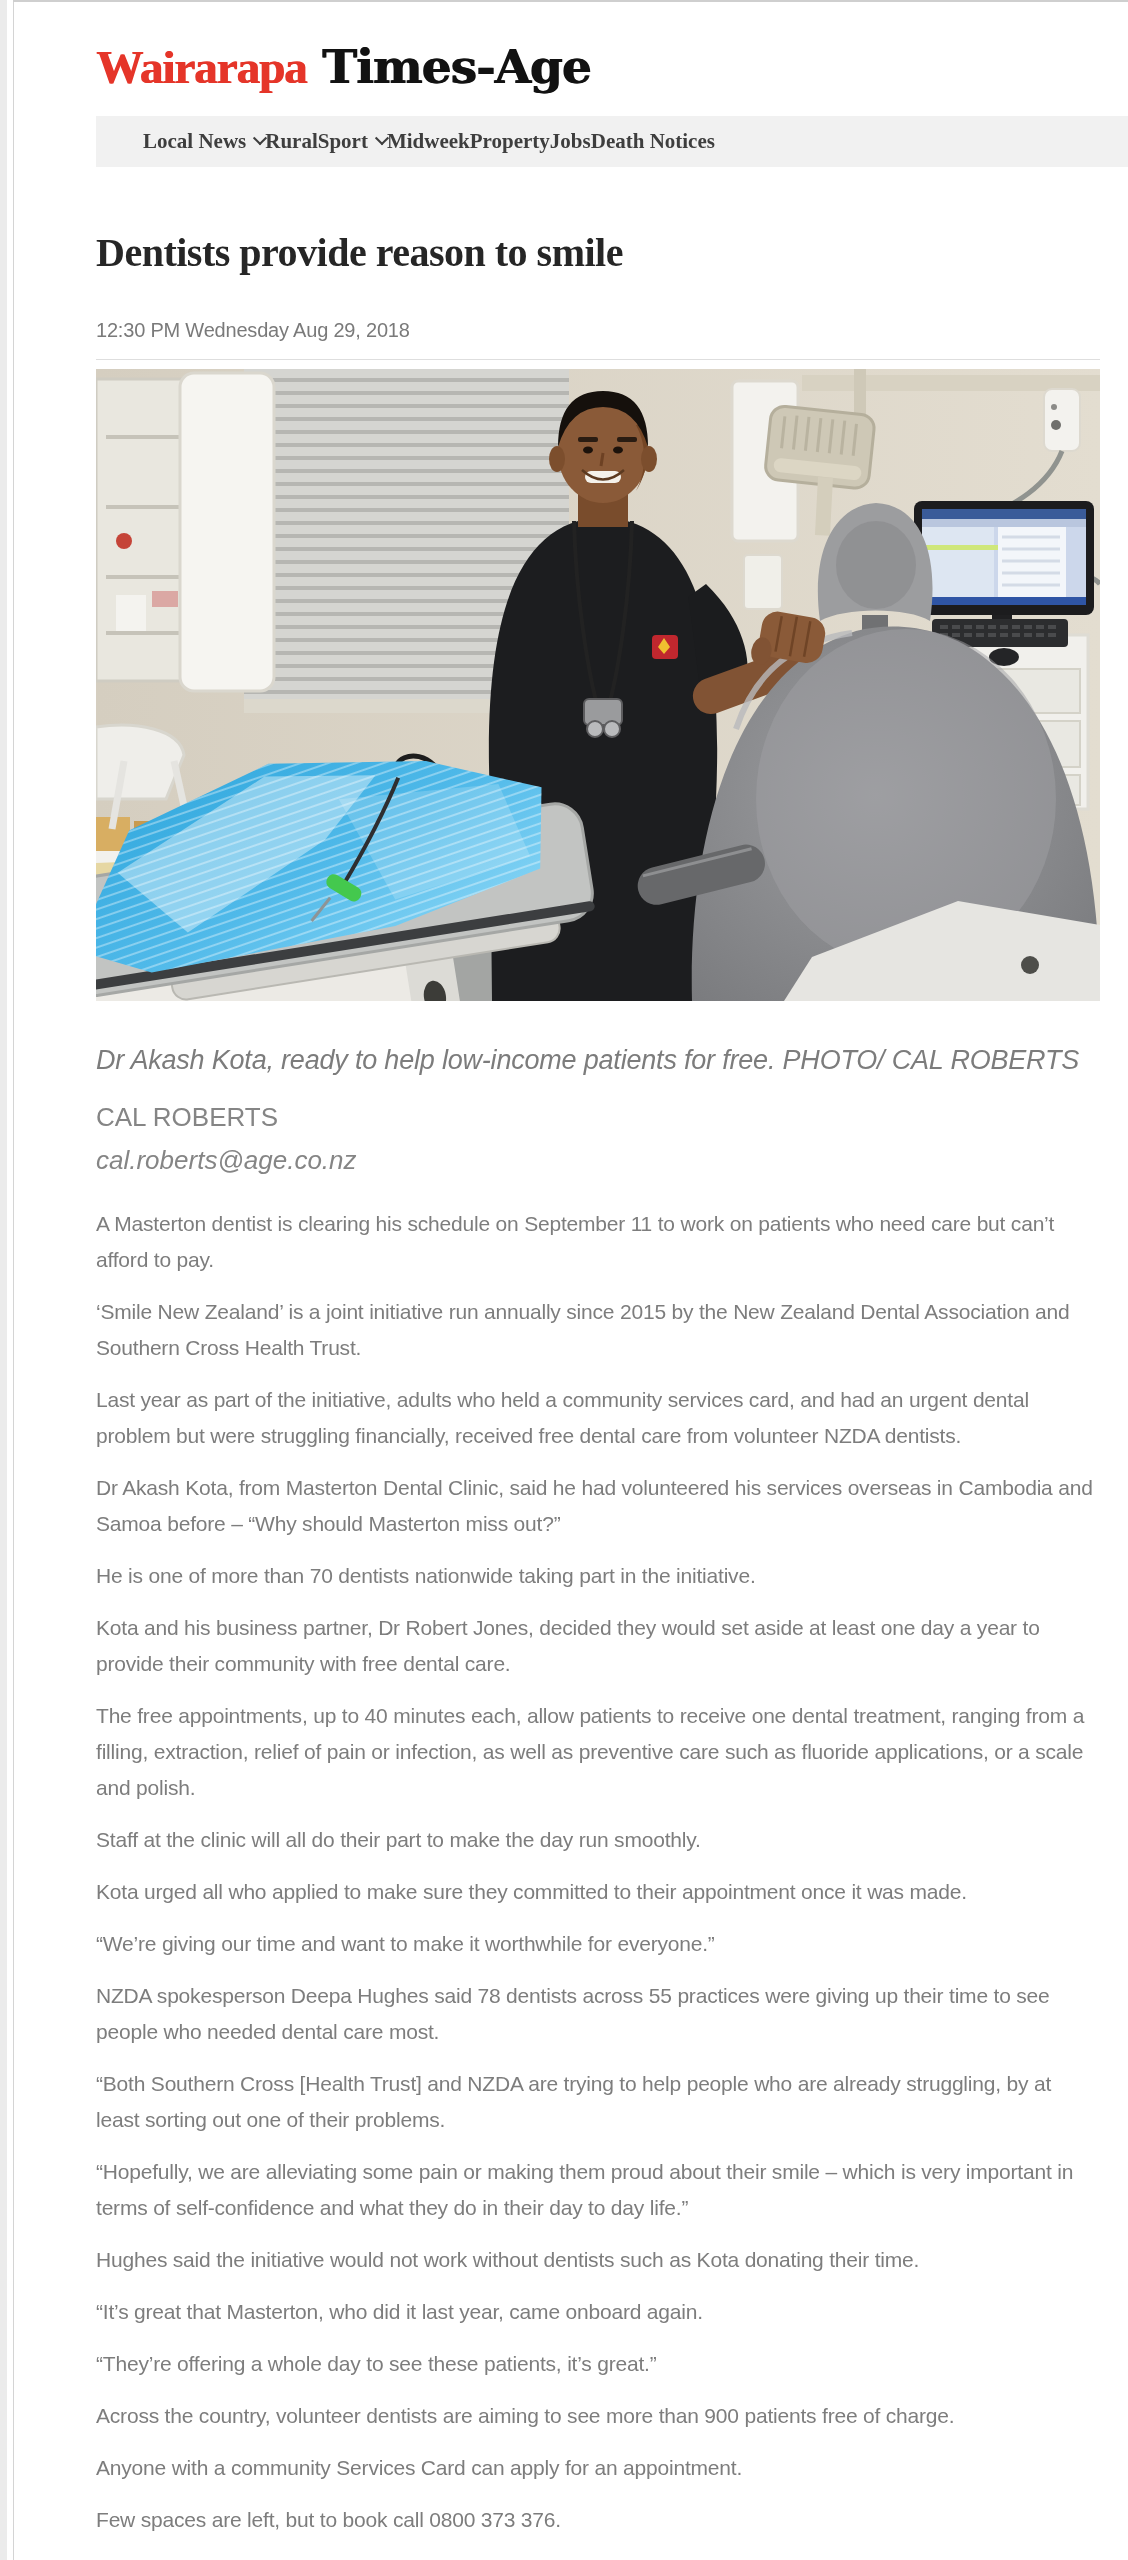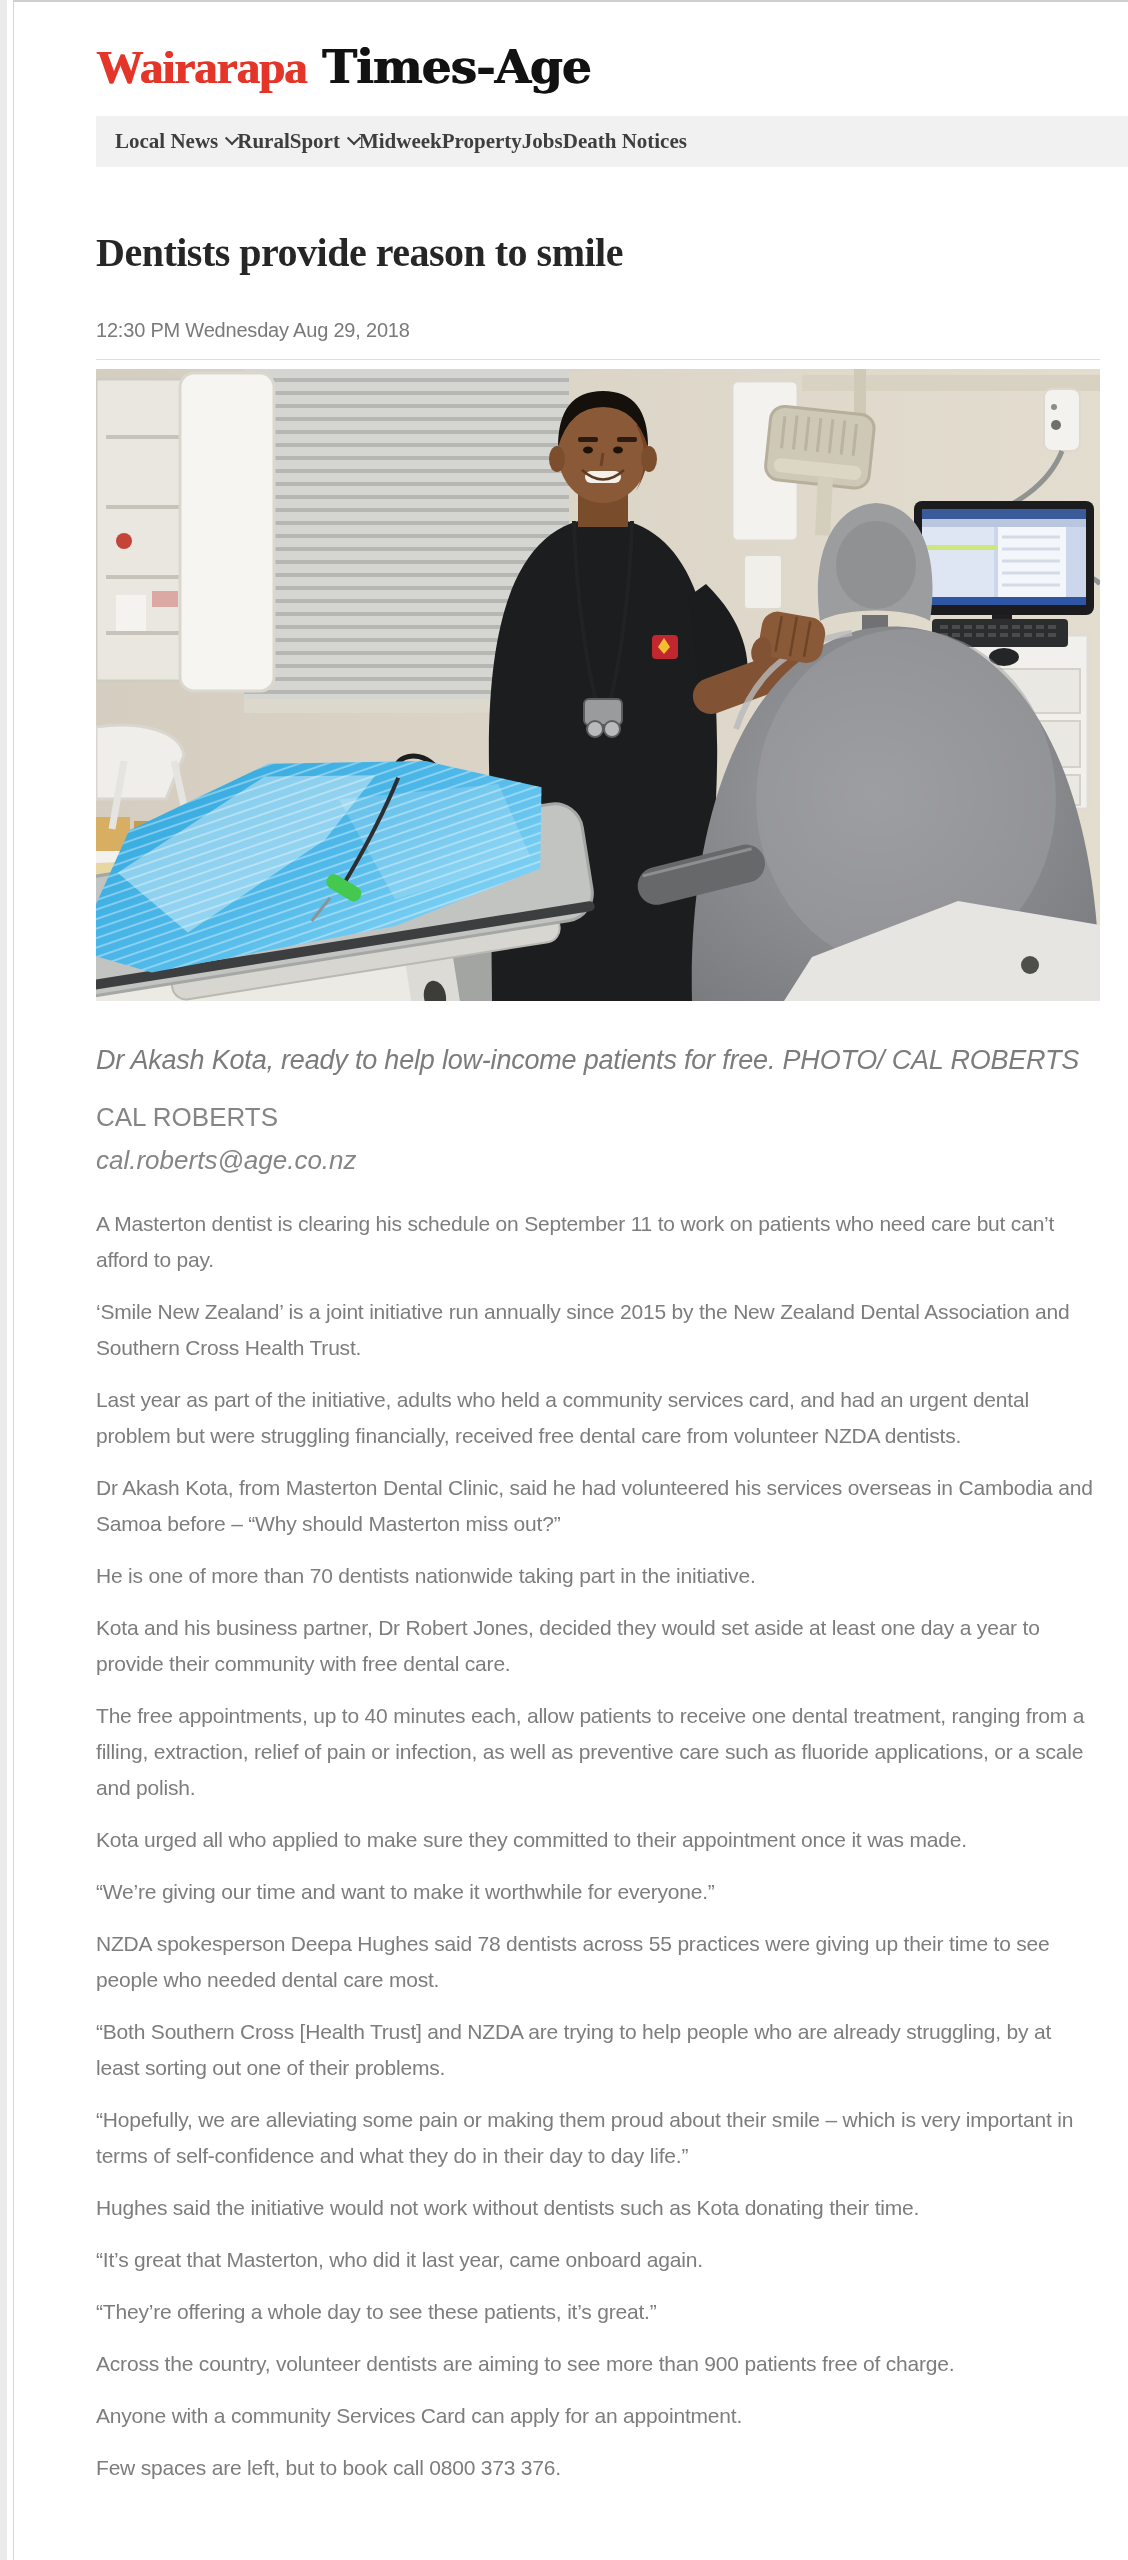--- a/index.html
+++ b/index.html
@@ -11,21 +11,21 @@
   .content{margin-left:14px;width:1114px;box-sizing:border-box;
            padding:0 28px 0 82px;display:flow-root;}
   
   .masthead{margin-top:41px;font-family:"DejaVu Serif",serif;font-weight:bold;
             font-size:47px;line-height:1.1;letter-spacing:-1px;white-space:nowrap;
             text-shadow:1px 0 0 currentColor;}
   .brand-red{color:#e53529;text-shadow:1px 0 0 #e53529;font-family:Liberation Serif, serif;}
   .brand-black{color:#121212;text-shadow:1px 0 0 #121212;}
   
   .navbar{margin-top:22px;margin-right:-28px;height:51px;background:#f1f1f1;
-          display:flex;align-items:center;padding-left:19px;overflow:hidden;
+          display:flex;align-items:center;padding-left:47px;overflow:hidden;
           white-space:nowrap;}
   .nav-item{font-family:"Liberation Serif",serif;font-weight:700;font-size:21px;
             color:#3e3e3e;display:inline-flex;align-items:center;flex:none;cursor:pointer;}
   .chev{display:inline-block;width:8px;height:8px;border-right:2px solid #3e3e3e;
         border-bottom:2px solid #3e3e3e;transform:rotate(45deg) translate(-2px,-2px);
         margin-left:9px;}
   
   .title{margin:63px 0 12px 0;font-family:"Liberation Serif",serif;font-weight:700;
          font-size:40px;color:#262626;letter-spacing:-0.5px;line-height:1.15;}
   .timestamp{margin-top:43px;font-size:20px;color:#7a7a7a;letter-spacing:-0.2px;}
@@ -262,20 +262,21 @@
   </div>
 
   <div class="article-body">
     <p>A Masterton dentist is clearing his schedule on September 11 to work on patients who need care but can’t afford to pay.</p>
     <p>‘Smile New Zealand’ is a joint initiative run annually since 2015 by the New Zealand Dental Association and Southern Cross Health Trust.</p>
     <p>Last year as part of the initiative, adults who held a community services card, and had an urgent dental problem but were struggling financially, received free dental care from volunteer NZDA dentists.</p>
     <p>Dr Akash Kota, from Masterton Dental Clinic, said he had volunteered his services overseas in Cambodia and Samoa before – “Why should Masterton miss out?”</p>
     <p>He is one of more than 70 dentists nationwide taking part in the initiative.</p>
     <p>Kota and his business partner, Dr Robert Jones, decided they would set aside at least one day a year to provide their community with free dental care.</p>
     <p>The free appointments, up to 40 minutes each, allow patients to receive one dental treatment, ranging from a filling, extraction, relief of pain or infection, as well as preventive care such as fluoride applications, or a scale and polish.</p>
+    <p>Staff at the clinic will all do their part to make the day run smoothly.</p>
     <p>Kota urged all who applied to make sure they committed to their appointment once it was made.</p>
     <p>“We’re giving our time and want to make it worthwhile for everyone.”</p>
     <p>NZDA spokesperson Deepa Hughes said 78 dentists across 55 practices were giving up their time to see people who needed dental care most.</p>
     <p>“Both Southern Cross [Health Trust] and NZDA are trying to help people who are already struggling, by at least sorting out one of their problems.</p>
     <p>“Hopefully, we are alleviating some pain or making them proud about their smile – which is very important in terms of self-confidence and what they do in their day to day life.”</p>
     <p>Hughes said the initiative would not work without dentists such as Kota donating their time.</p>
     <p>“It’s great that Masterton, who did it last year, came onboard again.</p>
     <p>“They’re offering a whole day to see these patients, it’s great.”</p>
     <p>Across the country, volunteer dentists are aiming to see more than 900 patients free of charge.</p>
     <p>Anyone with a community Services Card can apply for an appointment.</p>

